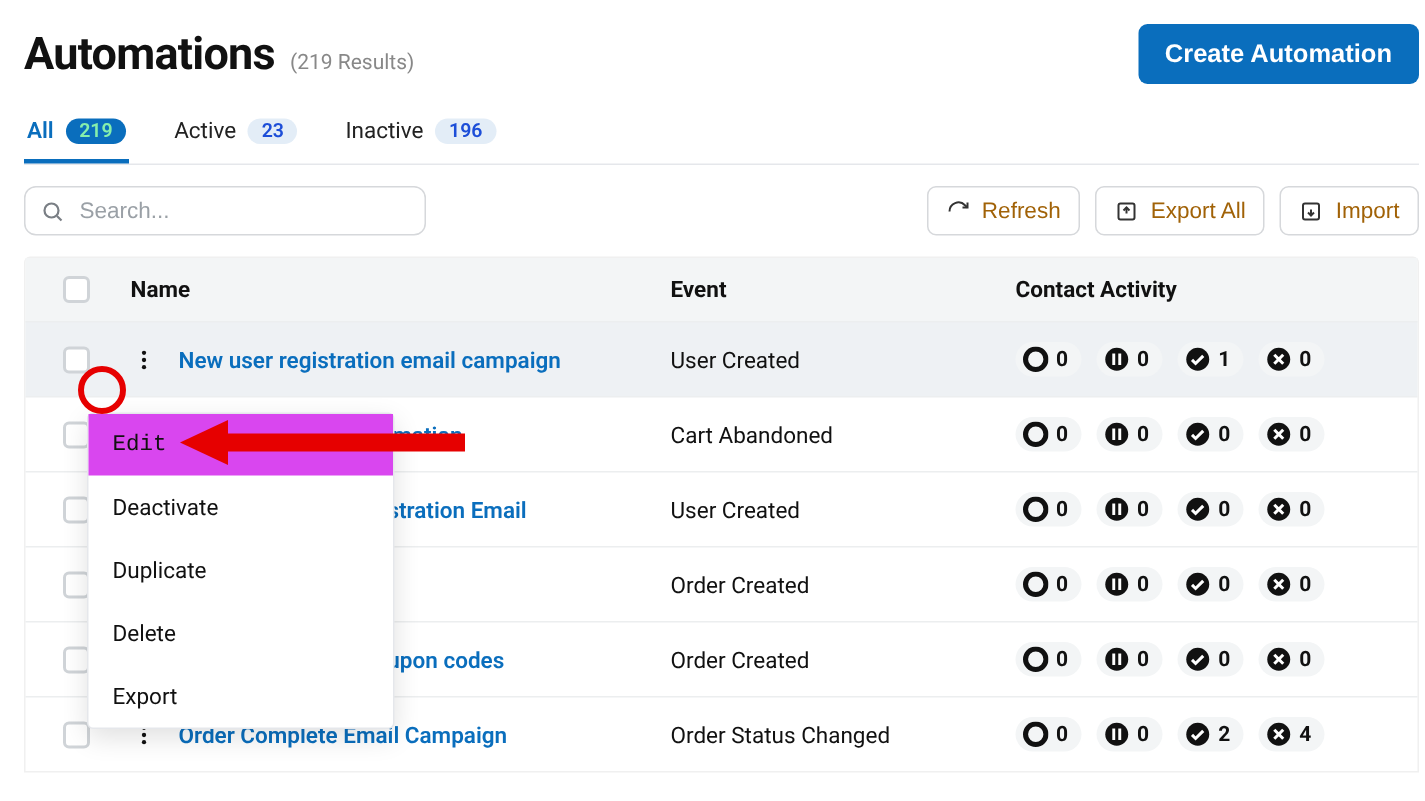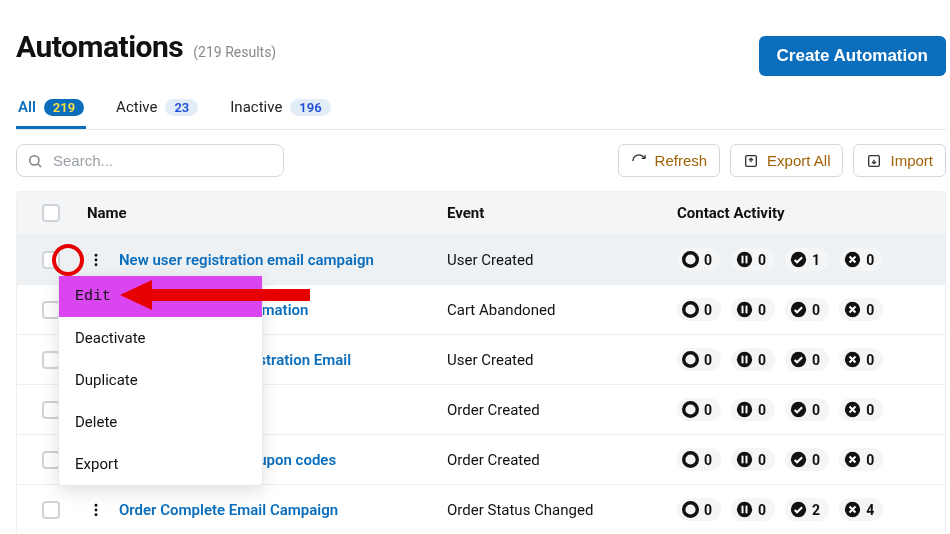--- a/index.html
+++ b/index.html
@@ -2,28 +2,28 @@
 <html><head>
 <meta charset="utf-8">
 <style>
   * { box-sizing: border-box; }
   html, body { margin:0; padding:0; font-family: -apple-system, BlinkMacSystemFont, "Segoe UI", Roboto, Arial, sans-serif; color:#111; background:#fff; }
   .page { width:950px; height:534px; padding:16px 4px 0 16px; position:relative; overflow:hidden; }
   .hdr-row { display:flex; align-items:center; justify-content:space-between; }
   .hdr-left { display:flex; align-items:baseline; gap:10px; }
   h1 { margin:0; font-size:30px; font-weight:700; letter-spacing:-0.5px; }
   .results { color:#888; font-size:14px; }
-  .btn-primary { background:#0a6ebd; color:#fff; border:none; border-radius:6px; padding:10px 18px; font-size:17px; font-weight:600; cursor:pointer;margin-top:20px; }
+  .btn-primary { background:#0a6ebd; color:#fff; border:none; border-radius:6px; padding:10px 18px; font-size:17px; font-weight:600; cursor:pointer; }
 
   .tabs { display:flex; gap:28px; margin-top:22px; border-bottom:1px solid #e5e7eb; }
   .tab { display:flex; align-items:center; gap:8px; padding:0 2px 10px 2px; font-size:15px; color:#222; cursor:pointer; border-bottom:3px solid transparent; font-weight:600; }
   .tab.inactive { font-weight:400; }
   .tab.active { color:#0a6ebd; border-bottom-color:#0a6ebd; }
   .pill { background:#e3edf7; color:#1d4ed8; border-radius:999px; padding:1px 9px; font-size:13px; font-weight:600; }
-  .pill.active { background:#0a6ebd; color:#fde047; }
+  .pill.active { background:#0a6ebd; color:#86efac; }
 
   .toolbar { display:flex; align-items:center; justify-content:space-between; margin-top:14px; gap:10px; }
   .search { display:flex; align-items:center; gap:8px; width:268px; border:1px solid #d6d8db; border-radius:8px; padding:6px 10px; color:#999; }
   .search input { border:none; outline:none; font-size:15px; flex:1; color:#333; }
   .search input::placeholder { color:#9aa0a6; }
   .tool-btns { display:flex; gap:10px; }
   .btn { display:flex; align-items:center; gap:8px; border:1px solid #d6d8db; border-radius:6px; background:#fff; padding:7px 12px; font-size:15px; cursor:pointer; color:#a16207; }
   .icon { width:16px; height:16px; display:inline-flex; }
 
   .table { margin-top:14px; border:1px solid #f0f0f0; border-radius:4px 4px 0 0; }

